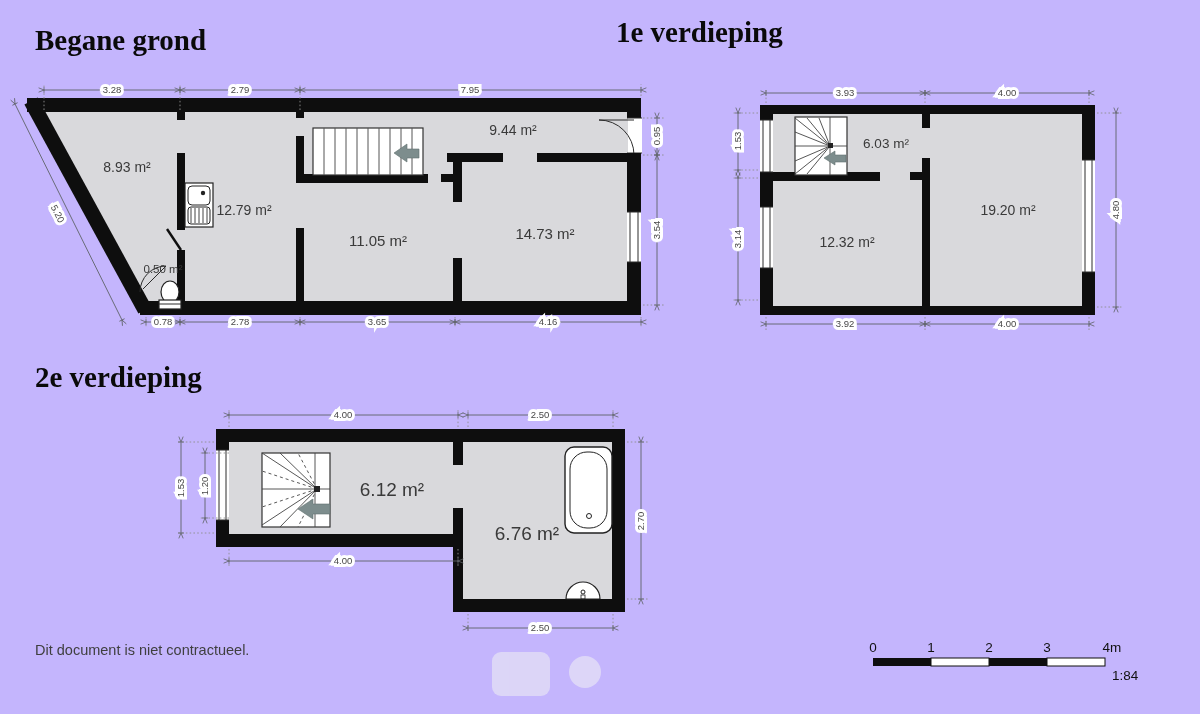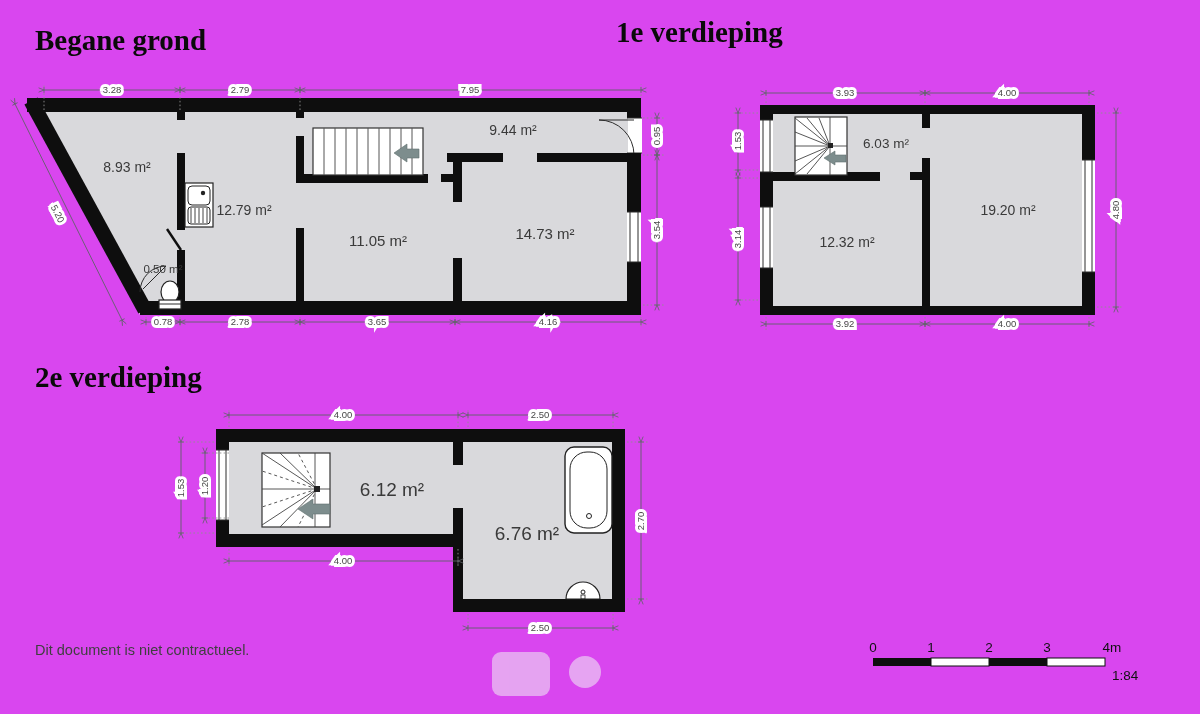--- a/index.html
+++ b/index.html
@@ -1,16 +1,16 @@
 <!DOCTYPE html>
 <html><head>
 <meta charset="utf-8">
 <style>
   html,body{margin:0;padding:0;background:#ffffff;}
-  .canvas{position:relative;width:1200px;height:714px;background:#d946ef;overflow:hidden;
+  .canvas{position:relative;width:1200px;height:714px;background:#c4b5fd;overflow:hidden;
           font-family:"Liberation Sans",sans-serif;}
   svg text{font-family:"Liberation Sans",sans-serif;}
   .title{font-family:"Liberation Serif",serif;font-weight:bold;font-size:29px;fill:#0a0a0a;}
   .roomlabel{fill:#3a3a3a;text-anchor:middle;}
   .dimlabel{font-size:9.5px;fill:#474747;text-anchor:middle;stroke:#ffffff;stroke-width:6px;
             paint-order:stroke;dominant-baseline:middle;}
   .dimline{stroke:#5f6368;stroke-width:0.9;fill:none;}
   .ext{stroke:#8f8f8f;stroke-width:0.9;stroke-dasharray:1.6,2.2;fill:none;}
   .wall{fill:#0e0e0e;}
   .thin{stroke:#2c2c2c;stroke-width:1;fill:none;}

